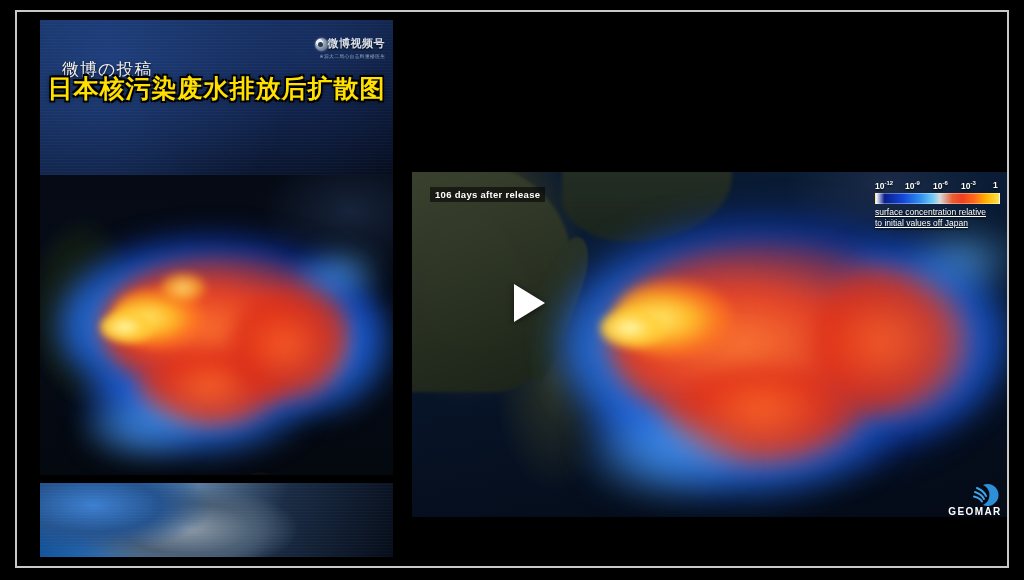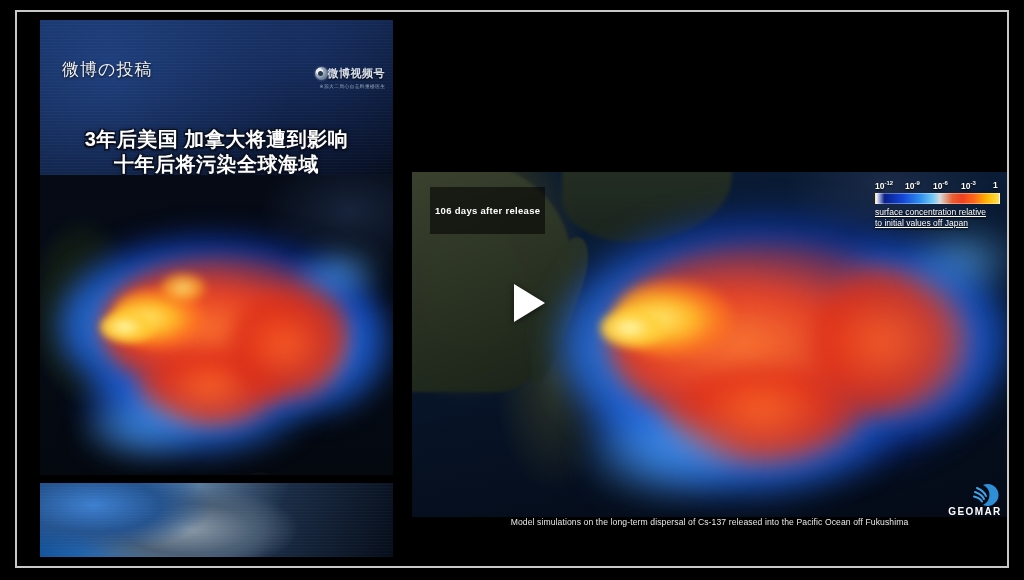--- a/index.html
+++ b/index.html
@@ -22,21 +22,21 @@
         radial-gradient(circle at 75% 20%, rgba(30,60,130,.45), rgba(0,0,0,0) 55%),
         linear-gradient(160deg,#16305e 0%,#12264c 35%,#0a1630 70%,#050b1a 100%);}
   #left-title-block::after{content:"";position:absolute;inset:0;
       background:repeating-linear-gradient(0deg,rgba(255,255,255,.022) 0 1px,rgba(0,0,0,0) 1px 3px);}
 
   .wb-handle{position:absolute;left:22px;top:38px;color:#f2f2f2;font-size:17px;
       letter-spacing:1px;text-shadow:0 1px 3px rgba(0,0,0,.9);z-index:3;}
 
   
   #wb-watermark{position:absolute;right:8px;top:16px;z-index:3;text-align:right;opacity:.93;}
-  #wb-watermark .wrow{display:flex;align-items:center;justify-content:flex-end;margin-top:30px;}
+  #wb-watermark .wrow{display:flex;align-items:flex-end;justify-content:flex-end;}
   #wb-eye{width:13px;height:13px;border-radius:50%;
       background:radial-gradient(circle at 35% 35%,#ffffff 0 28%,#b9c6d6 30%,#7d8ea3 60%,#56677c 100%);
       box-shadow:0 0 2px rgba(255,255,255,.5);position:relative;flex:0 0 auto;}
   #wb-eye::after{content:"";position:absolute;left:3px;top:3.5px;width:5px;height:5px;border-radius:50%;
       background:#2b3a4d;}
   #wb-name{color:#e8eef6;font-size:11px;font-weight:bold;letter-spacing:.5px;
       text-shadow:0 1px 2px rgba(0,0,0,.9);}
   #wb-sub{color:#9fb0c4;font-size:5px;letter-spacing:.4px;margin-top:2px;transform:scale(.95);
       transform-origin:right top;}
 
@@ -86,21 +86,21 @@
       background:linear-gradient(200deg,#2d3526,#1e2a1c);
       border-radius:48% 52% 40% 60%/30% 28% 70% 72%;transform:rotate(18deg);filter:blur(1.3px);opacity:.9;}
   #land-asia{position:absolute;left:-30px;top:-10px;width:190px;height:230px;
       background:linear-gradient(160deg,#3d4431,#283021 60%,#1b2318);
       border-radius:0 55% 40% 0/0 45% 55% 0;filter:blur(1.6px);opacity:.95;}
   #land-kam{position:absolute;left:150px;top:-40px;width:170px;height:110px;
       background:linear-gradient(180deg,#2f3826,#1d2619);
       border-radius:0 0 60% 40%;filter:blur(2px);opacity:.85;}
 
   #days-label{position:absolute;left:18px;top:15px;z-index:6;color:#fff;font-size:9.5px;font-weight:bold;
-      letter-spacing:.3px;background:rgba(0,0,0,.55);padding:18px 5px;}
+      letter-spacing:.3px;background:rgba(0,0,0,.55);padding:2px 5px;}
 
   
   #legend{position:absolute;right:7px;top:8px;z-index:7;width:125px;color:#fff;}
   #legend-ticks{position:relative;height:13px;}
   #legend-ticks .tk{position:absolute;top:0;font-size:8.5px;font-weight:bold;white-space:nowrap;
       text-shadow:0 1px 2px #000;}
   #legend-ticks .tk sup{font-size:6px;}
   #legend-bar{height:11px;width:100%;
       background:linear-gradient(90deg,#ffffff 0%,#0a1f8c 7%,#1347d8 22%,#2f8ff0 36%,#6fc8f5 46%,
         #d8d8d8 52%,#e85f33 62%,#f04020 70%,#ff6a18 80%,#ffb400 90%,#ffe24a 100%);
@@ -135,22 +135,21 @@
         <div class="wb-handle">微博の投稿</div>
 
         <div id="wb-watermark">
           <div class="wrow">
             <span id="wb-eye"></span>
             <span id="wb-name">微博视频号</span>
           </div>
           <div id="wb-sub">※源大二局心自意料重楼医生</div>
         </div>
 
-        <div class="sub-line" id="sub1">3年后美国 加拿大将遭到影响</div>
-        <div class="sub-line" id="sub2">十年后将污染全球海域</div>
+        <div id="headline">日本核污染废水排放后扩散图</div>
       </div>
 
       <div id="left-map">
         <div id="plume-wrap">
 
           <div class="plume" style="left:18px;top:58px;width:320px;height:185px;filter:blur(13px);
                background:radial-gradient(ellipse at 42% 50%, rgba(120,200,255,.95) 0%, rgba(40,120,235,.9) 35%, rgba(12,50,165,.75) 62%, rgba(6,20,90,0) 85%);"></div>
           <div class="plume" style="left:40px;top:175px;width:230px;height:110px;filter:blur(12px);
                background:radial-gradient(ellipse at 50% 45%, rgba(100,185,255,.9) 0%, rgba(35,105,225,.85) 40%, rgba(8,35,130,0) 80%);"></div>
           <div class="plume" style="left:195px;top:95px;width:160px;height:150px;filter:blur(11px);
@@ -231,21 +230,20 @@
             <div>to initial values off Japan</div>
           </div>
         </div>
 
       </div>
     </div>
 
     <div id="play-button"></div>
 
     <div id="credits">
-      <div id="credit-line1">Model simulations on the long-term dispersal of Cs-137 released into the Pacific Ocean off Fukushima</div>
     </div>
 
     <div id="geomar">
       <div id="geomar-mark">
         <svg width="76" height="26" viewBox="0 0 76 26" aria-hidden="true">
           <path d="M46 23 A11 11 0 1 0 46 3 A11 11 0 0 1 46 23 Z" fill="#2e8fd6"></path>
           <path d="M40 6 Q47 9 49 14" stroke="#3fa4e8" stroke-width="2" fill="none" stroke-linecap="round"></path>
           <path d="M38 10 Q45 12.5 47 17" stroke="#3fa4e8" stroke-width="2" fill="none" stroke-linecap="round"></path>
           <path d="M37 14.5 Q43 16 45 19.5" stroke="#3fa4e8" stroke-width="2" fill="none" stroke-linecap="round"></path>
         </svg>

